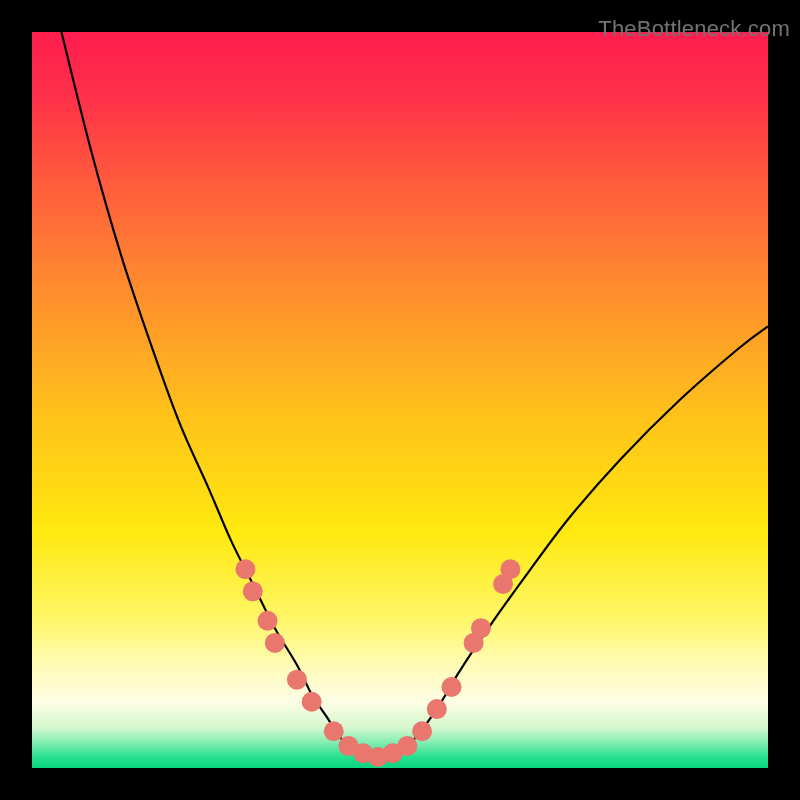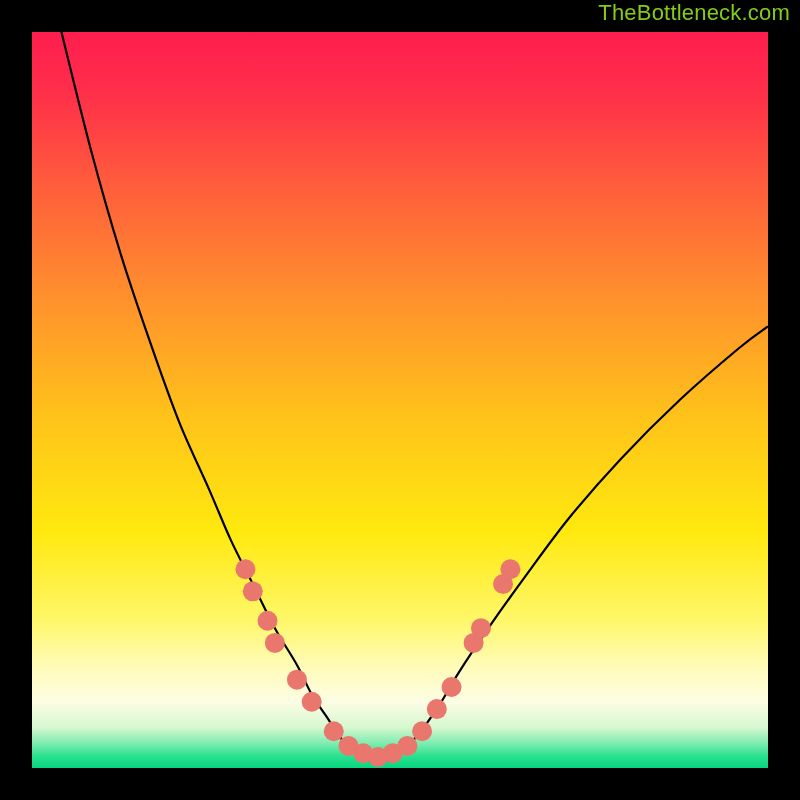--- a/index.html
+++ b/index.html
@@ -19,23 +19,23 @@
   }
   .plot {
     position: absolute;
     left: 32px;
     top: 32px;
     width: 736px;
     height: 736px;
   }
   .watermark {
     position: absolute;
-    top: 0;
+    top: 16px;
     right: 10px;
-    color: #84cc16;
+    color: #737373;
     font-size: 22px;
     font-weight: 500;
     letter-spacing: 0.2px;
     user-select: none;
   }
 </style>
 </head>
 <body>
 
 <div class="frame">

